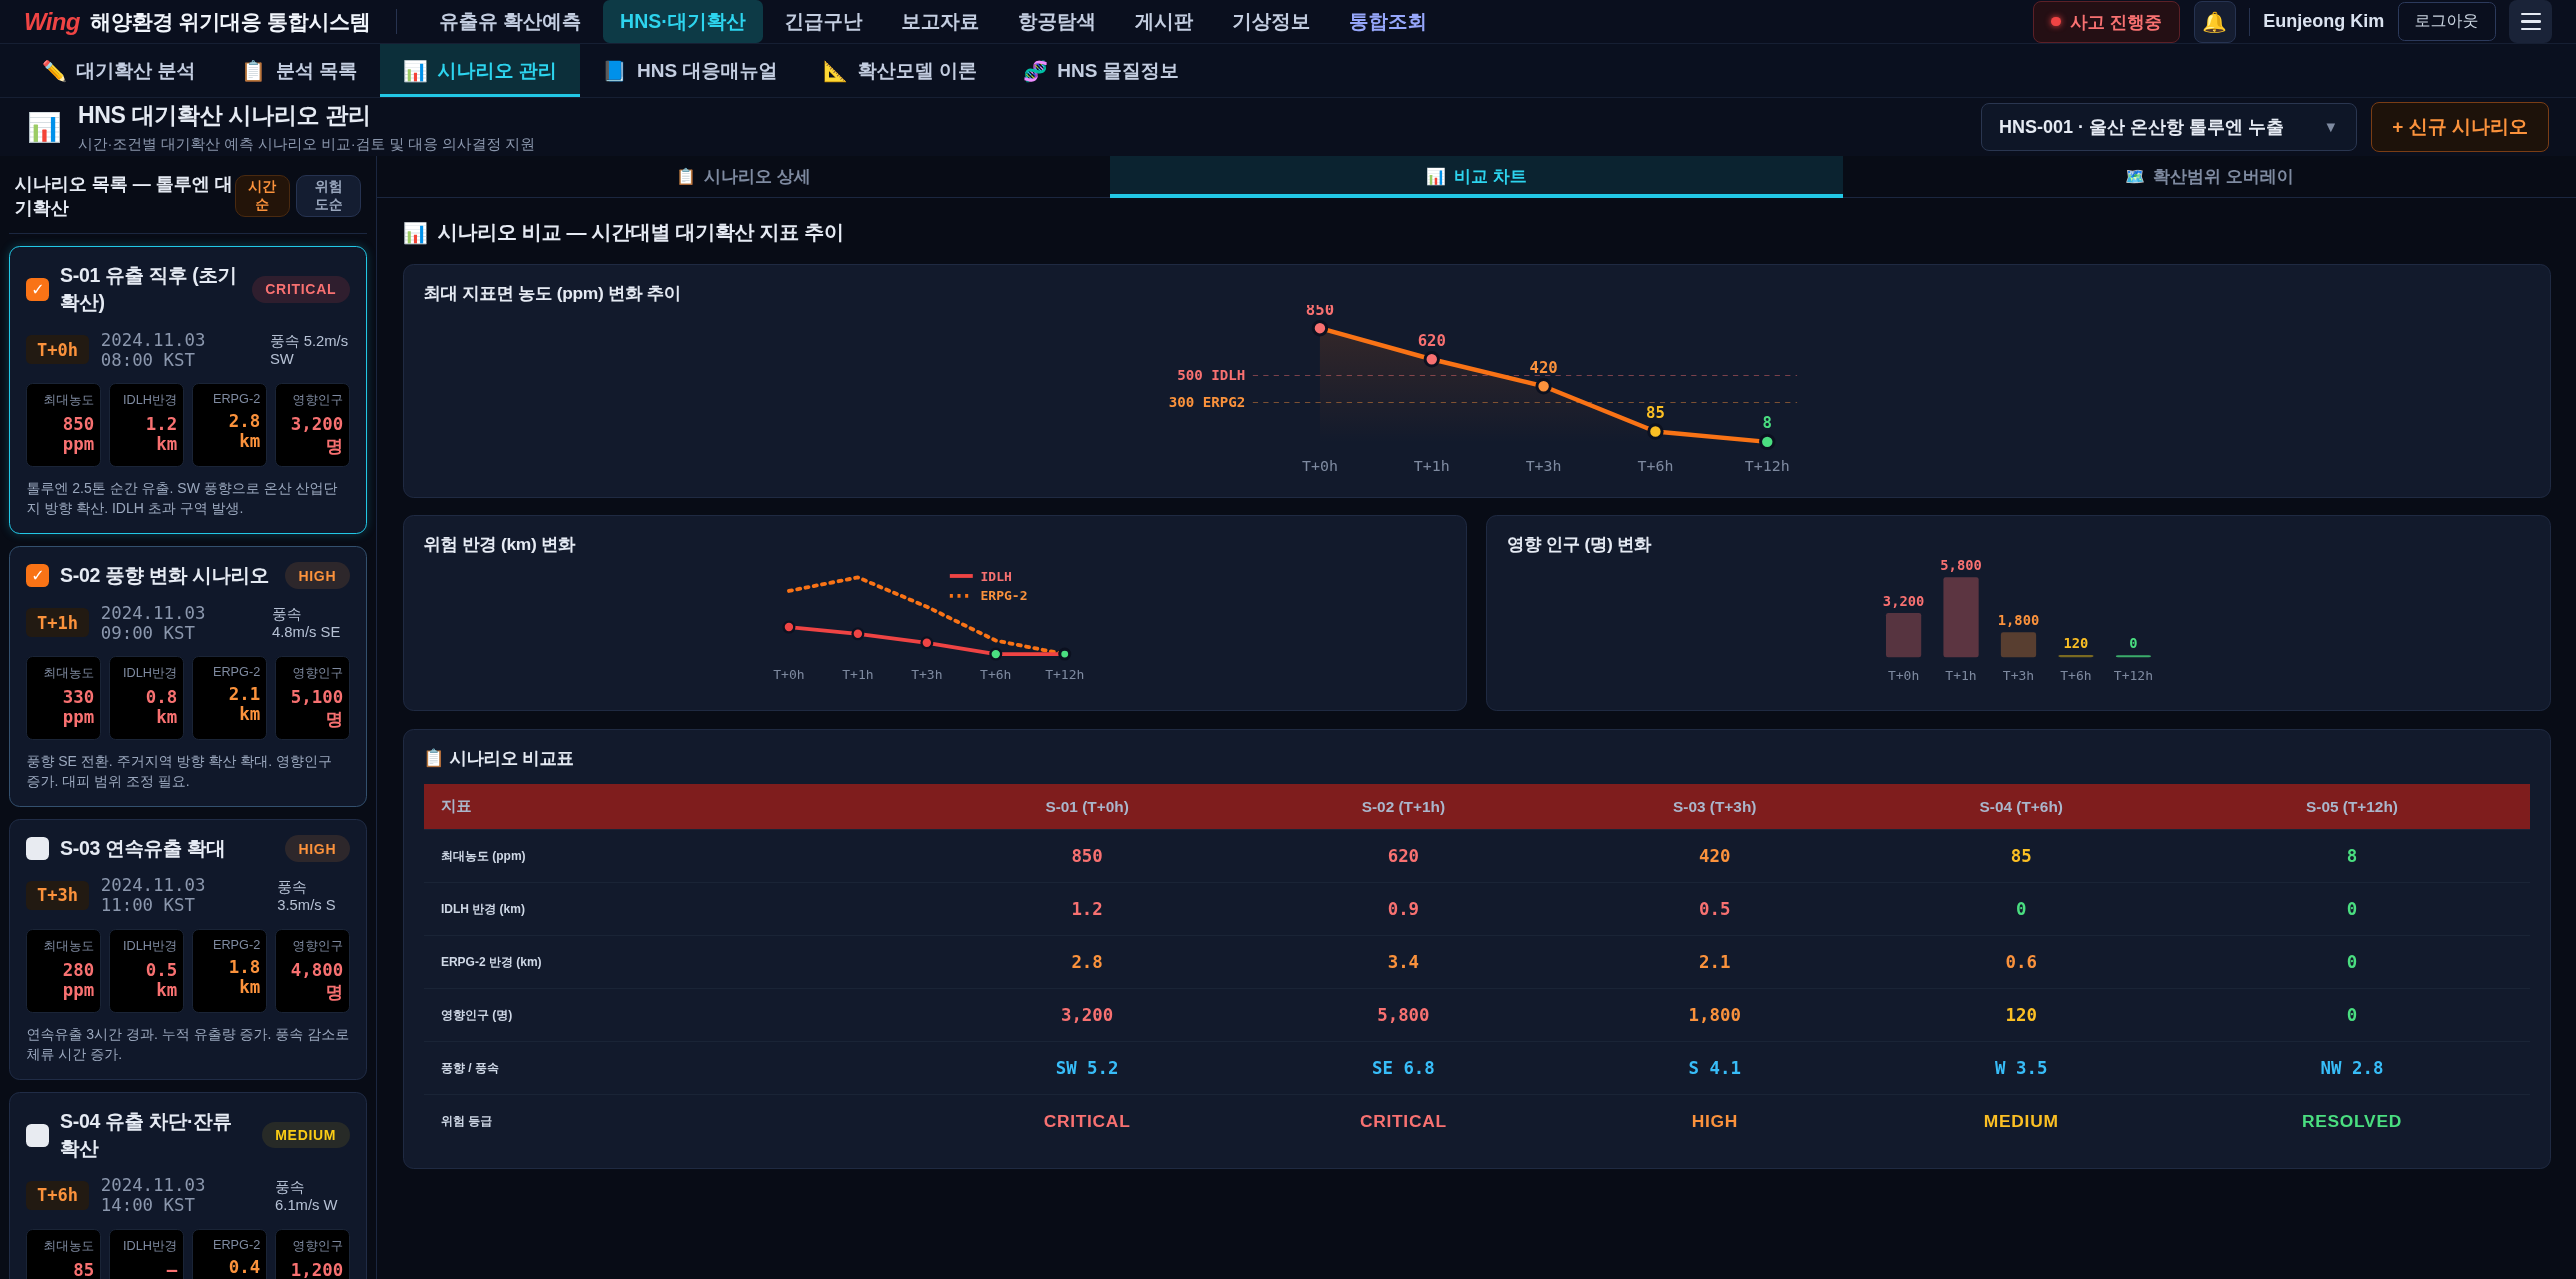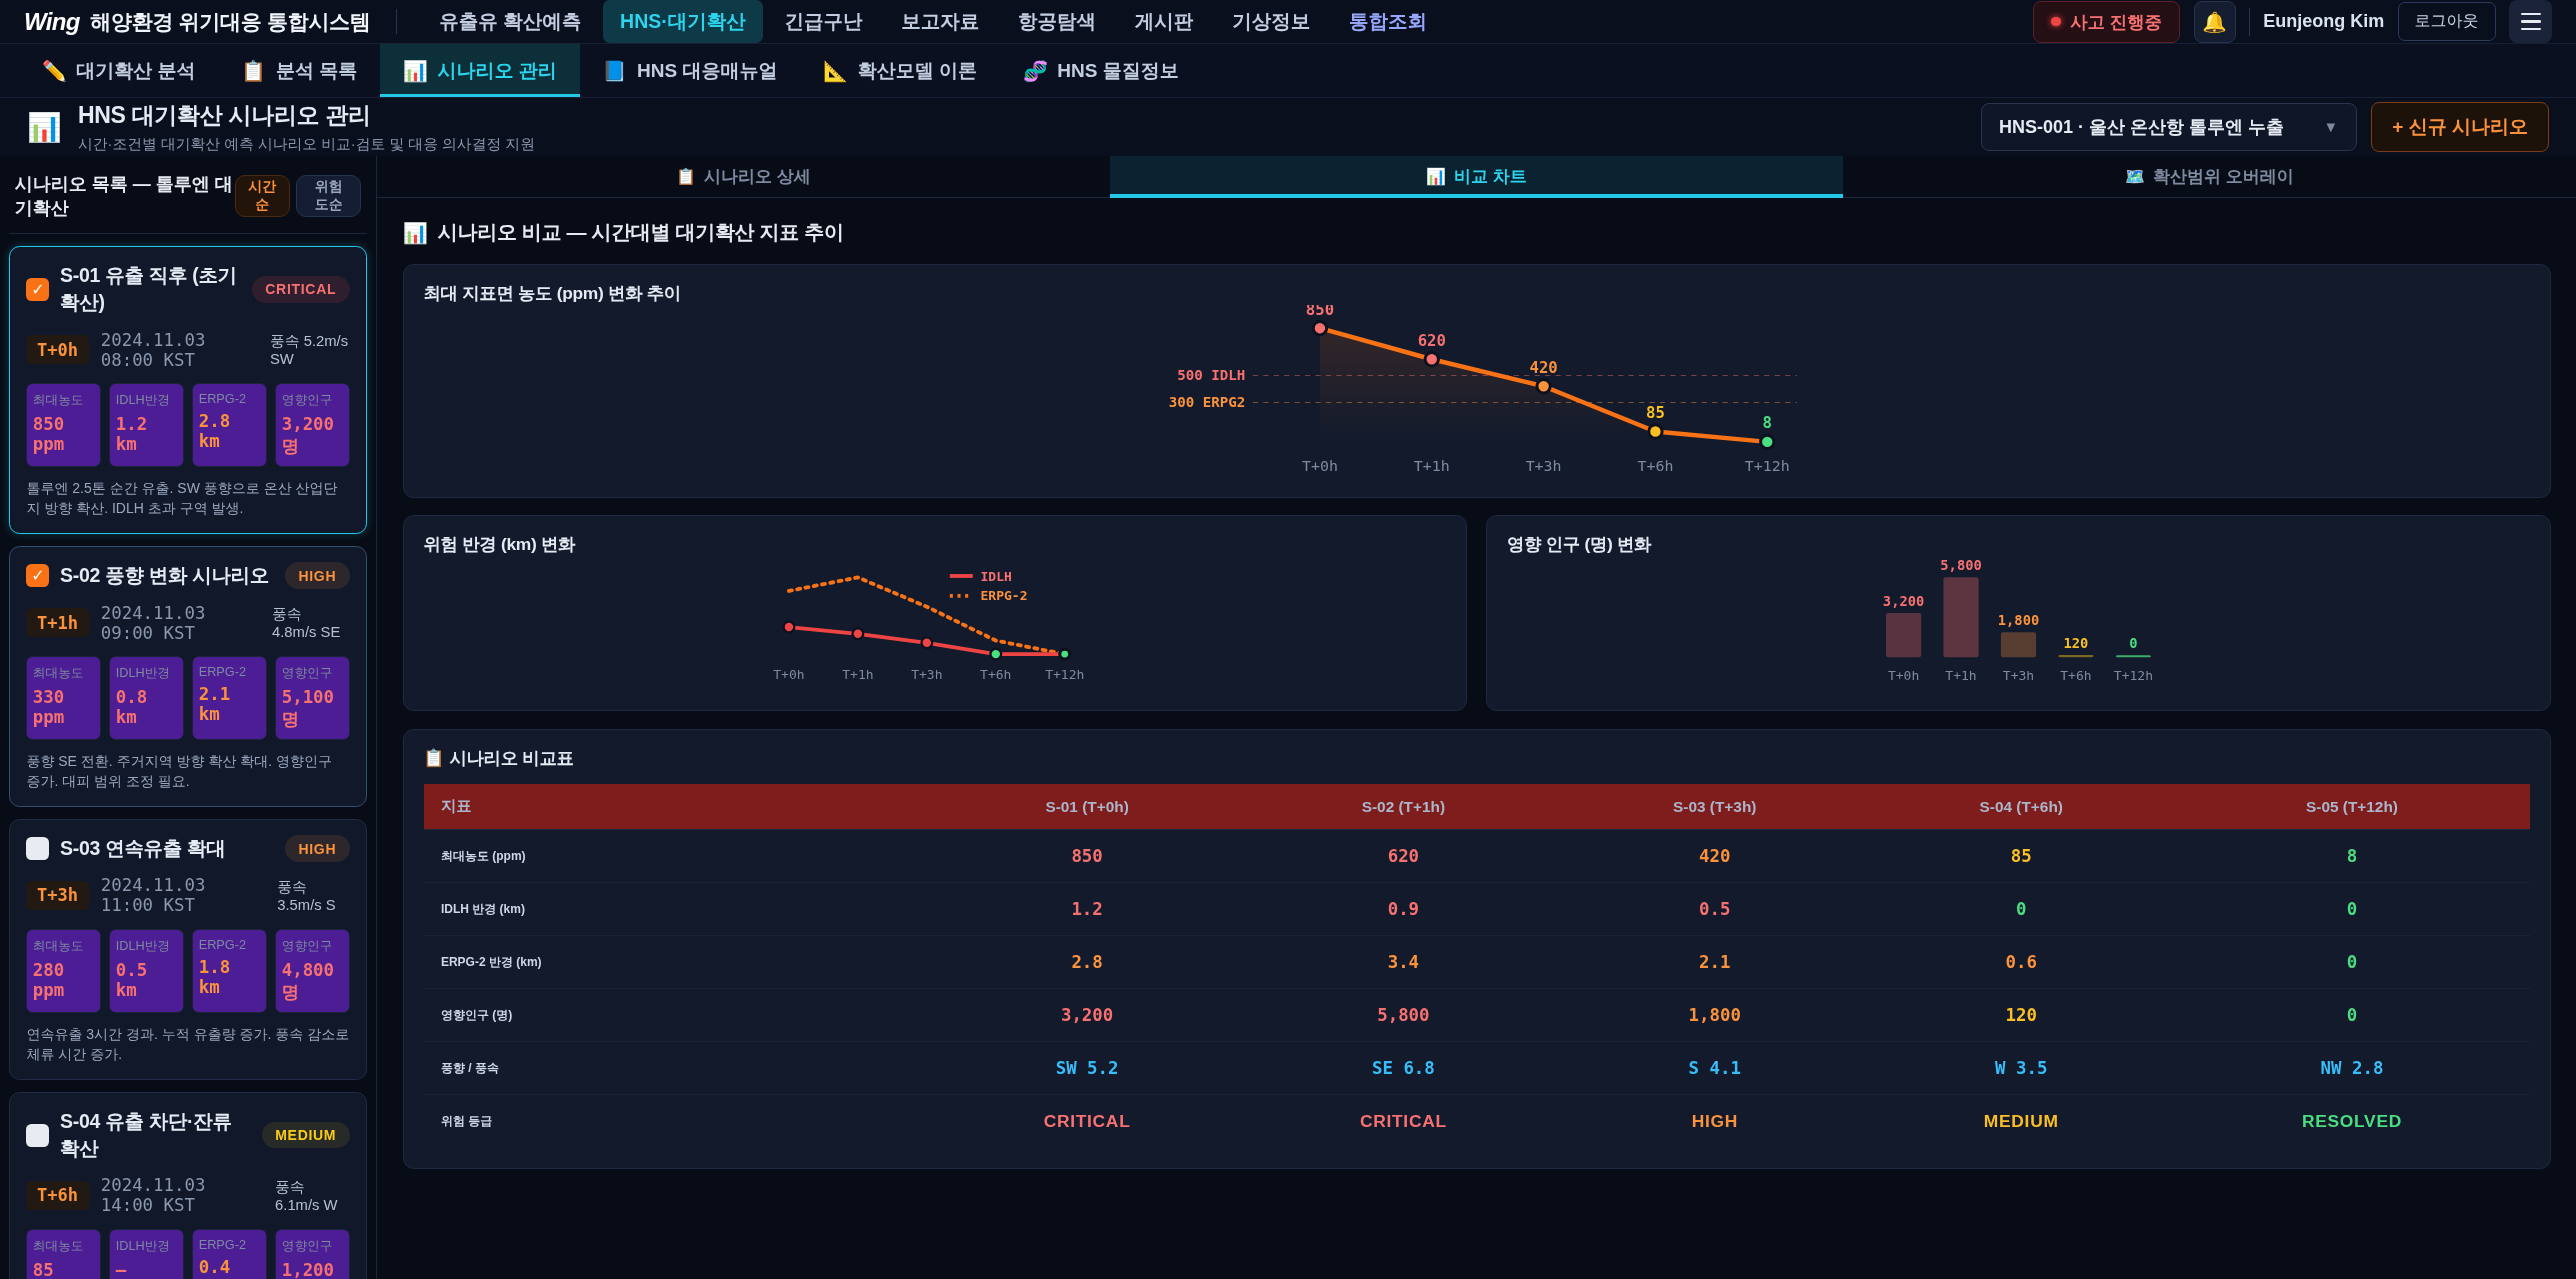--- a/index.html
+++ b/index.html
@@ -3,21 +3,21 @@
 <meta charset="utf-8">
 <style>
   * { margin:0; padding:0; box-sizing:border-box; }
   html,body { width:2576px; height:1279px; background:#080c16; overflow:hidden;
     font-family:"Liberation Sans","DejaVu Sans",sans-serif; color:#e5eaf3; }
 
   
   .topnav { height:44px; background:#0a0f1e; border-bottom:0.7px solid #161f33;
     display:flex; align-items:center; padding:0 24px; gap:13.4px; }
   .brand { display:flex; align-items:center; gap:10.7px; }
-  .logo-mark { font-style:italic; font-weight:900; font-size:24px; letter-spacing:-0.7px; color:#ffffff; }
+  .logo-mark { font-style:italic; font-weight:900; font-size:24px; letter-spacing:-0.7px; color:#ef4444; }
   .brand-title { font-size:21px; font-weight:800; color:#f1f5fb; letter-spacing:-0.3px; }
   .nav-sep { width:0.7px; height:25.5px; background:#273350; margin:0 12px; }
   .nav-items { display:flex; align-items:center; gap:4px; }
   .nav-item { font-size:19.5px; font-weight:700; color:#c3cde0; padding:8px 17.4px; border-radius:6.7px; cursor:pointer; white-space:nowrap; }
   .nav-item.active { background:#0d3a46; color:#2dd4ee; }
   .nav-item.indigo { color:#96a6fa; }
   .topnav-right { margin-left:auto; display:flex; align-items:center; gap:13.4px; }
   .incident-badge { display:flex; align-items:center; gap:9.4px; border:0.7px solid #5c2027;
     background:#240f14; border-radius:8px; padding:8px 17.4px; }
   .incident-dot { width:9.4px; height:9.4px; border-radius:50%; background:#ef4444; box-shadow:0 0 6.7px #ef4444; }
@@ -75,21 +75,21 @@
   .badge { margin-left:auto; font-size:14px; font-weight:800; letter-spacing:0.7px; padding:5.4px 13.4px; border-radius:670px; }
   .badge.critical { color:#f87171; background:rgba(239,68,68,0.14); }
   .badge.high     { color:#fb923c; background:rgba(251,146,60,0.12); }
   .badge.medium   { color:#facc15; background:rgba(250,204,21,0.10); }
   .card-time { display:flex; align-items:center; gap:12px; margin-top:13.4px; }
   .chip { font-family:"DejaVu Sans Mono",monospace; font-size:17px; font-weight:700; color:#fb923c;
     background:#221a12; border-radius:5.4px; padding:4.7px 10.7px; }
   .dt { font-family:"DejaVu Sans Mono",monospace; font-size:17.4px; color:#8b97ad; }
   .wind { margin-left:auto; font-size:14.8px; color:#b6c1d4; }
   .metrics { display:grid; grid-template-columns:repeat(4,1fr); gap:8.7px; margin-top:13.4px; }
-  .metric { background:#4c1d95; border:0.7px solid #1a2436; border-radius:6.7px; padding:8px 5.4px; text-align:left; }
+  .metric { background:#000000; border:0.7px solid #1a2436; border-radius:6.7px; padding:8px 5.4px; text-align:right; }
   .m-label { font-size:12.7px; color:#7e8aa0; }
   .m-value { font-family:"DejaVu Sans Mono",monospace; font-size:17.4px; font-weight:800; margin-top:5.4px; }
   .card-desc { margin-top:12px; font-size:14px; color:#9aa7bd; line-height:1.4; }
 
   .c-red    { color:#f87171; }
   .c-orange { color:#fb923c; }
   .c-yellow { color:#fbbf24; }
   .c-green  { color:#4ade80; }
   .c-cyan   { color:#38bdf8; }
 

